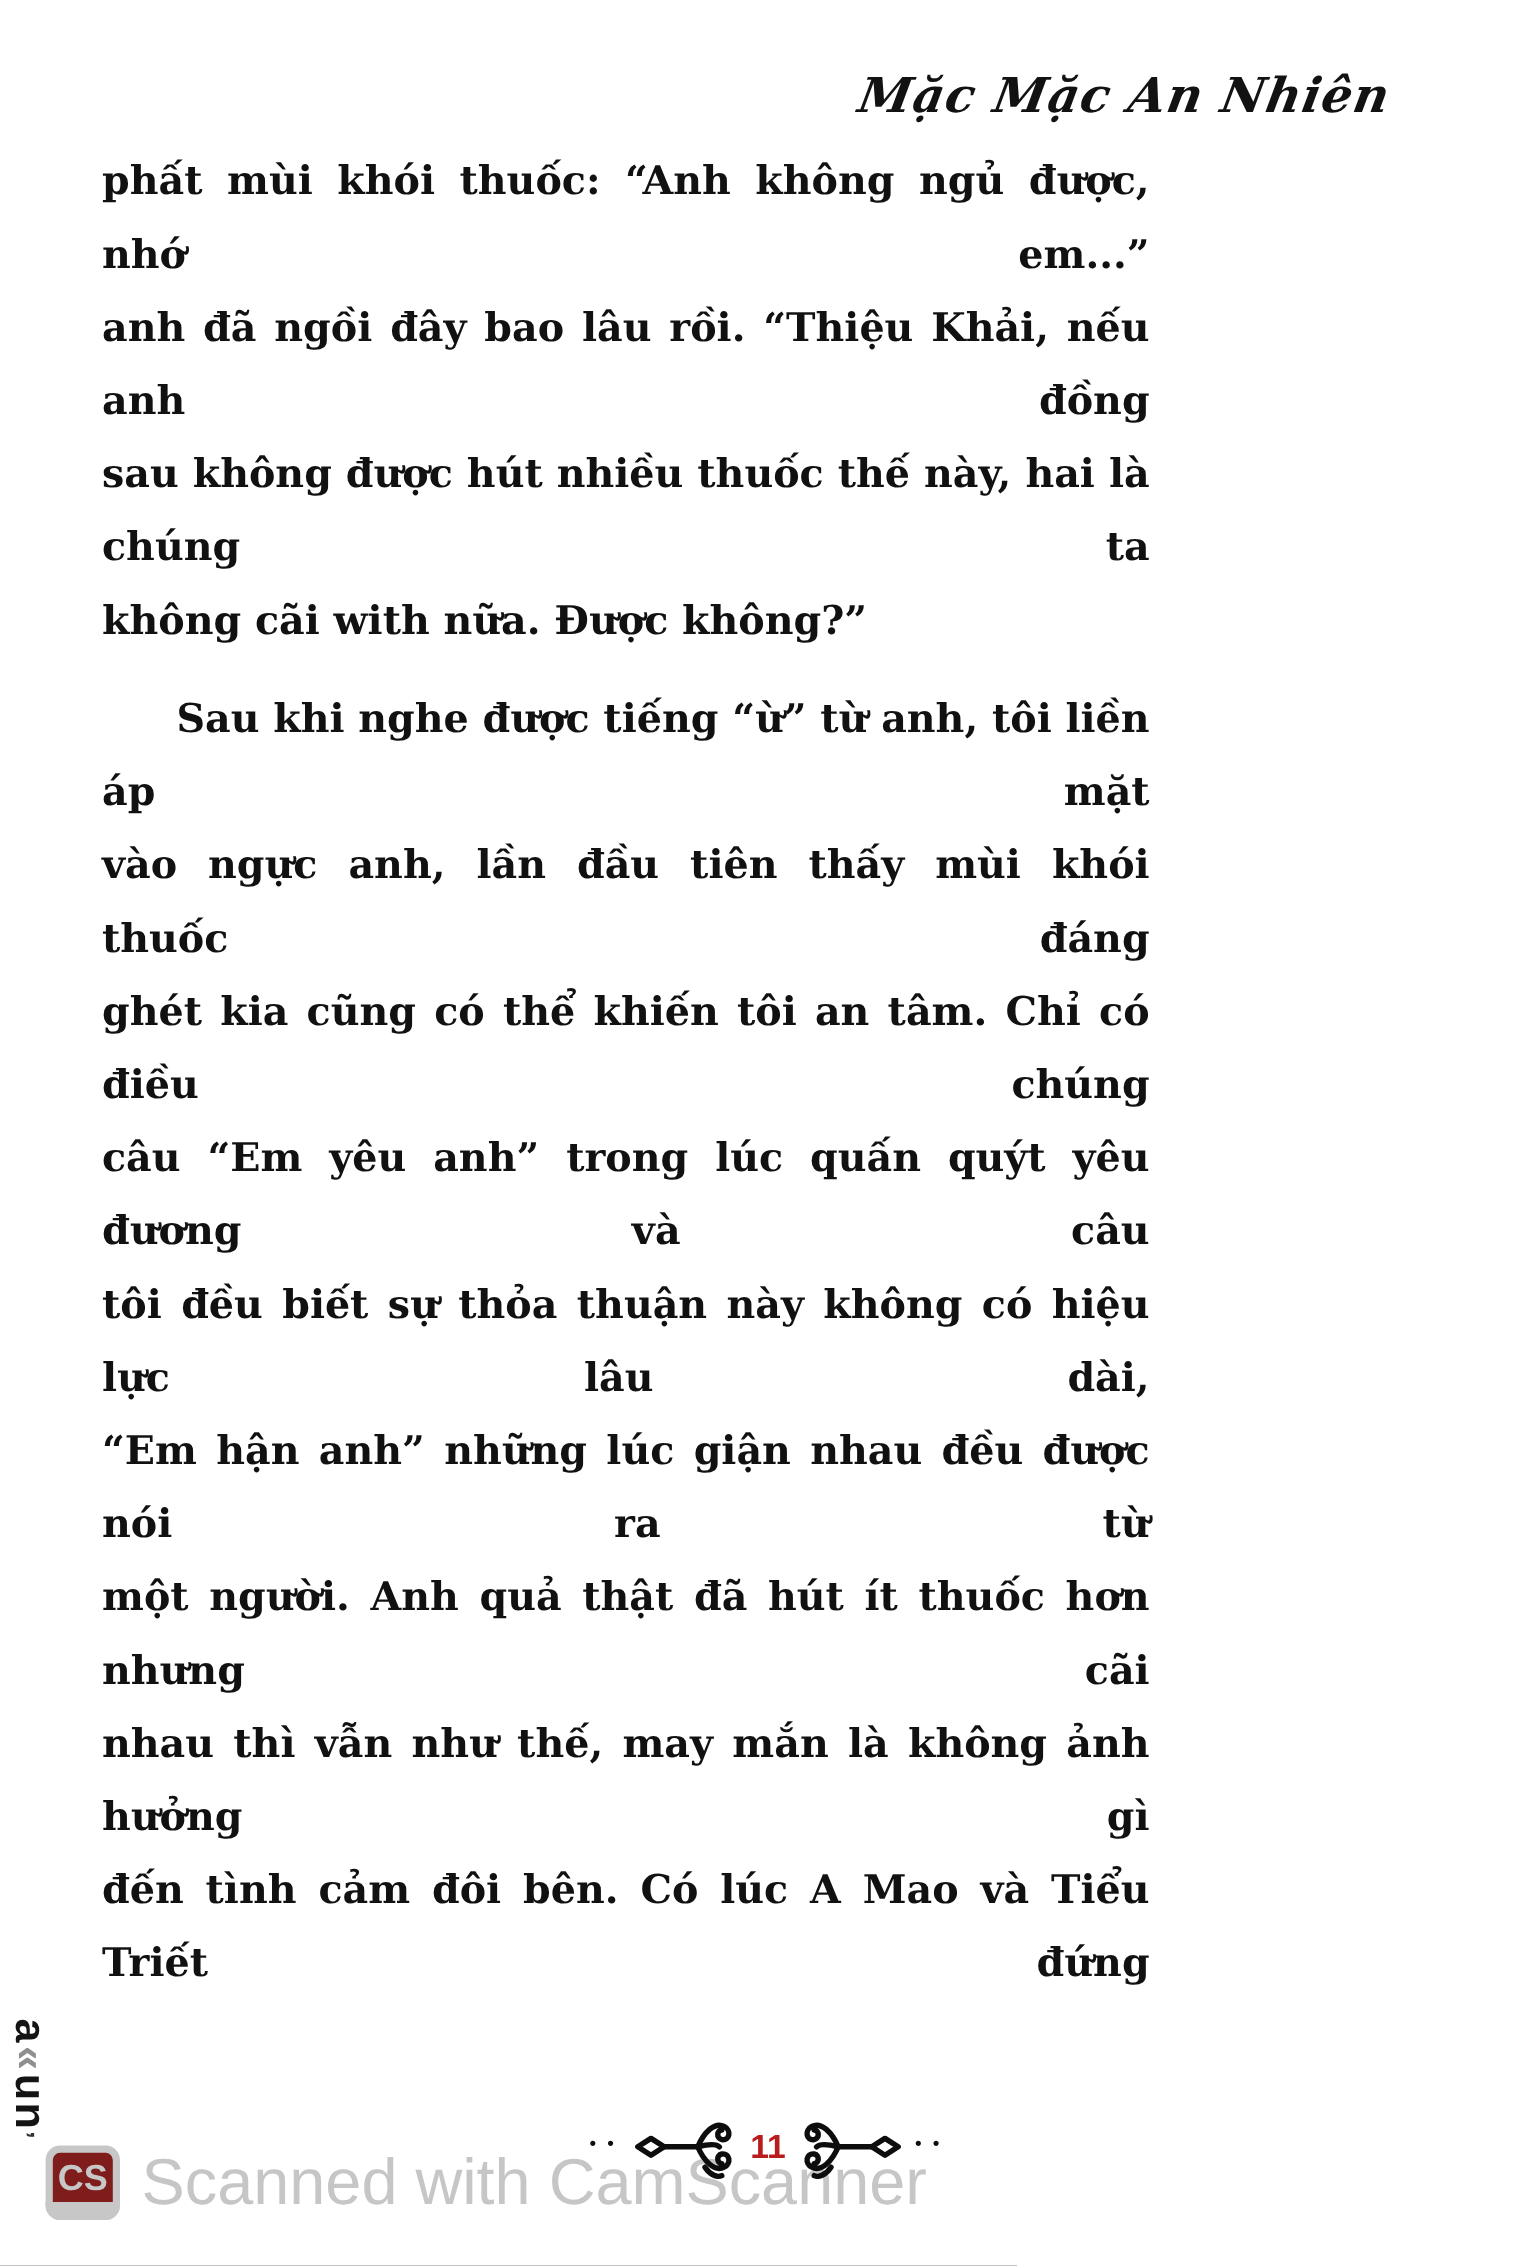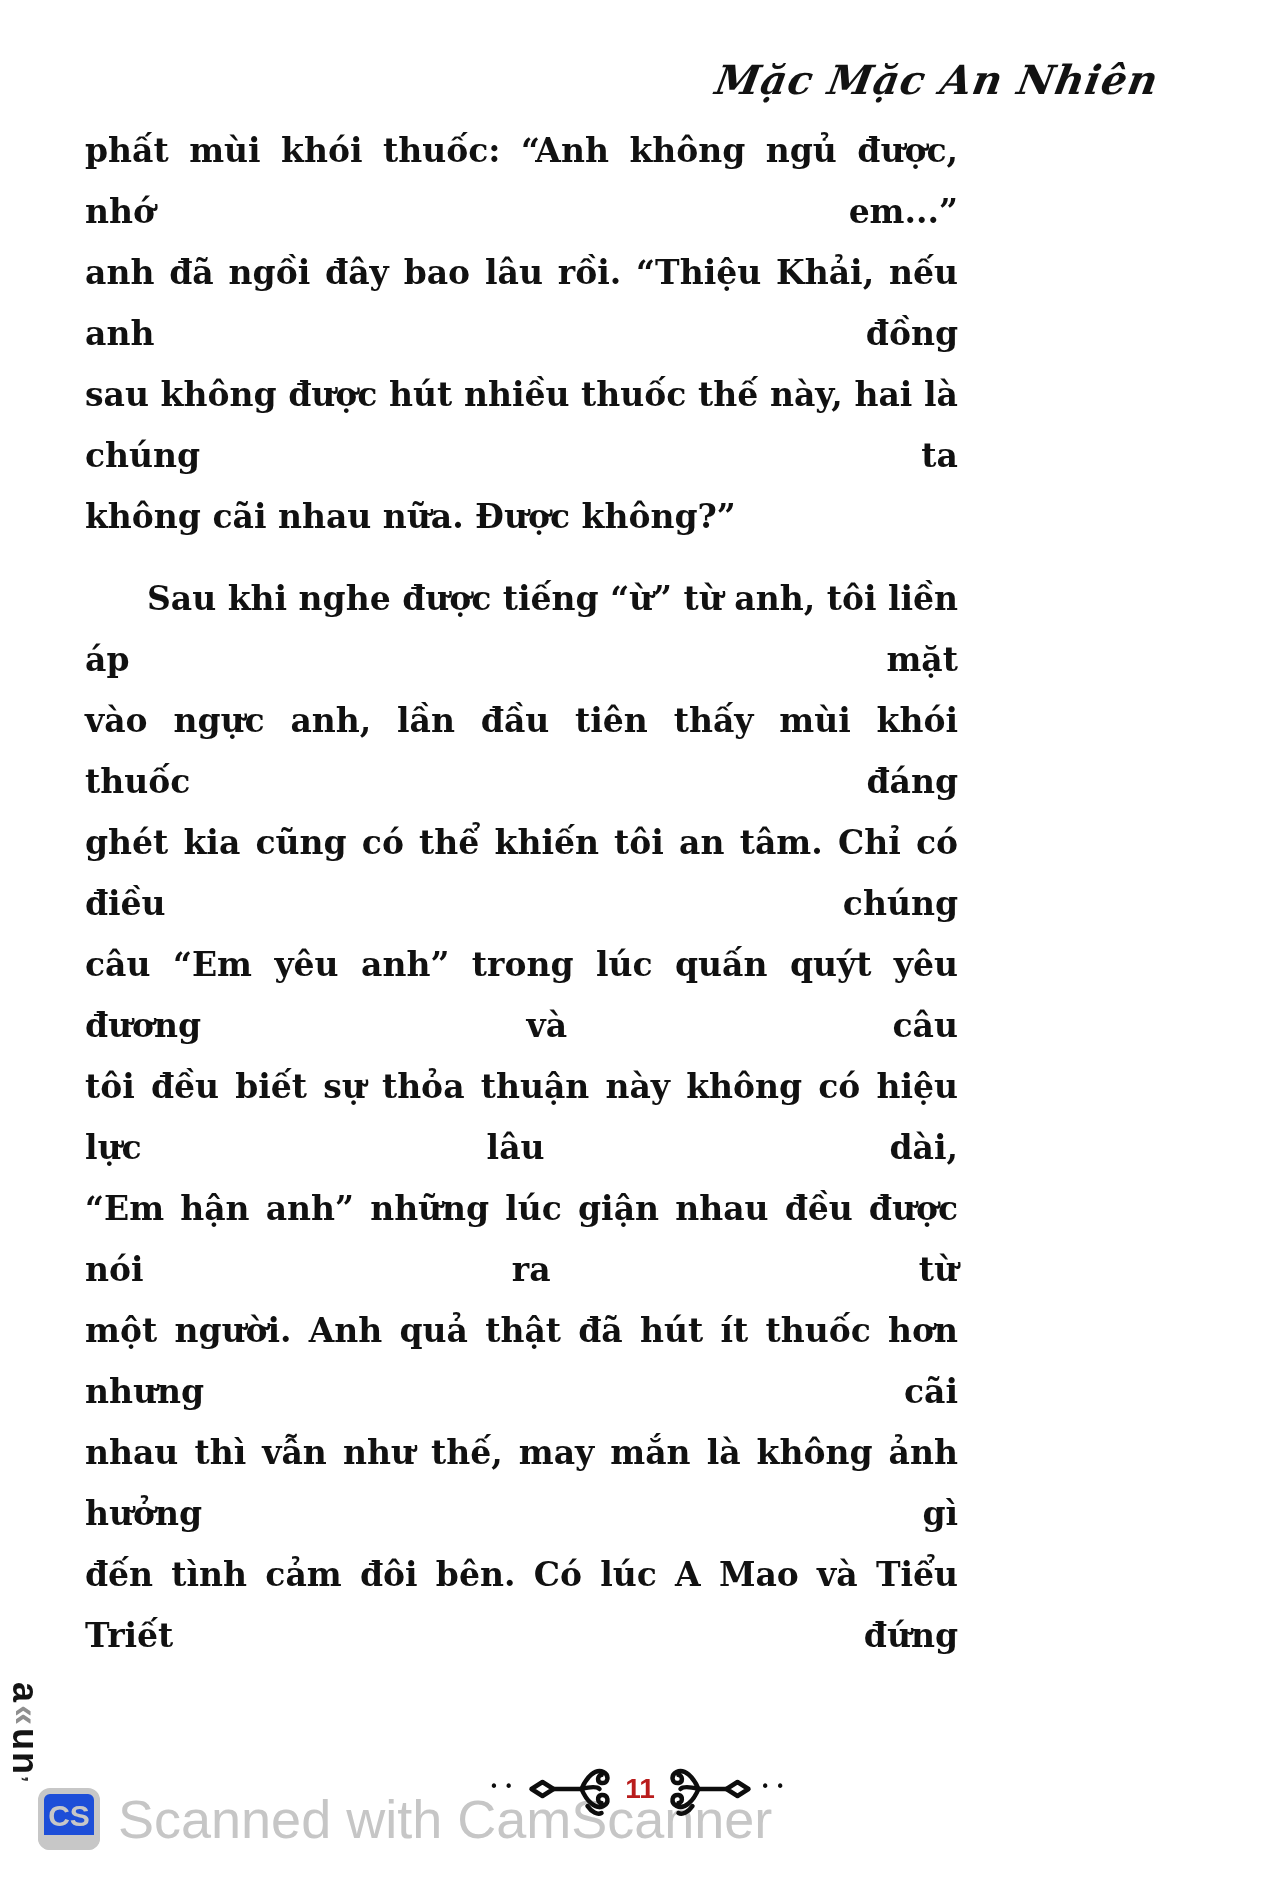--- a/index.html
+++ b/index.html
@@ -67,21 +67,21 @@
   .scan-mark{
     position:absolute;left:38px;top:1788px;
     display:flex;align-items:flex-start;gap:18px;
     z-index:2;
   }
   .cs-badge{
     position:relative;
     width:50px;height:50px;
     border:6px solid #c7c7c7;
     border-radius:12px;
-    background:#1d4ed8;
+    background:#7f1d1d;
   }
   .cs-badge .cs-text{
     font-family:"Liberation Sans", sans-serif;
     font-weight:700;font-size:30px;color:#c7c7c7;
     text-align:center;line-height:44px;
   }
   .cs-badge .cs-strip{
     position:absolute;left:-6px;right:-6px;bottom:-6px;
     height:15px;background:#c7c7c7;
     border-radius:0 0 12px 12px;
@@ -114,21 +114,21 @@
 
 <div class="page">
 
   <div class="running-head">Mặc Mặc An Nhiên</div>
 
   <div class="body-text">
       <div class="para">
         <div class="line">phất mùi khói thuốc: “Anh không ngủ được, nhớ em...”</div>
         <div class="line">anh đã ngồi đây bao lâu rồi. “Thiệu Khải, nếu anh đồng</div>
         <div class="line">sau không được hút nhiều thuốc thế này, hai là chúng ta</div>
-        <div class="line last">không cãi nhau nữa. Được không?”</div>
+        <div class="line last">không cãi with nữa. Được không?”</div>
       </div>
       <div class="para">
         <div class="line first-indent">Sau khi nghe được tiếng “ừ” từ anh, tôi liền áp mặt</div>
         <div class="line">vào ngực anh, lần đầu tiên thấy mùi khói thuốc đáng</div>
         <div class="line">ghét kia cũng có thể khiến tôi an tâm. Chỉ có điều chúng</div>
         <div class="line">câu “Em yêu anh” trong lúc quấn quýt yêu đương và câu</div>
         <div class="line">tôi đều biết sự thỏa thuận này không có hiệu lực lâu dài,</div>
         <div class="line">“Em hận anh” những lúc giận nhau đều được nói ra từ</div>
         <div class="line">một người. Anh quả thật đã hút ít thuốc hơn nhưng cãi</div>
         <div class="line">nhau thì vẫn như thế, may mắn là không ảnh hưởng gì</div>

